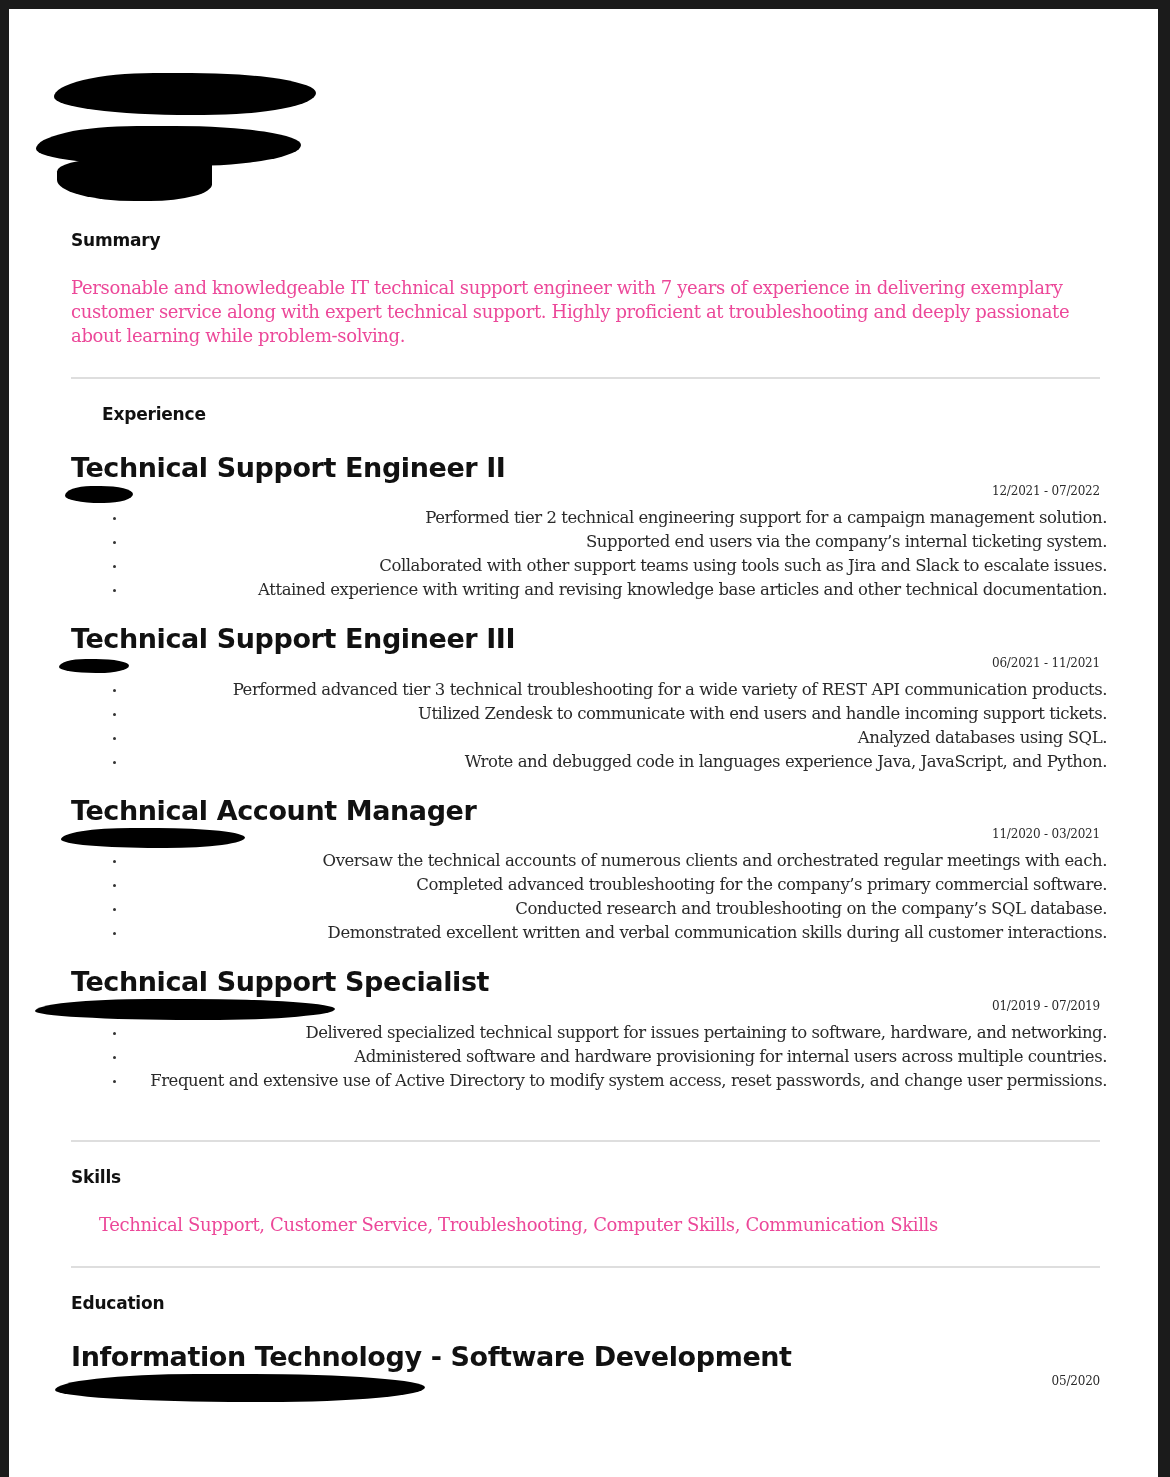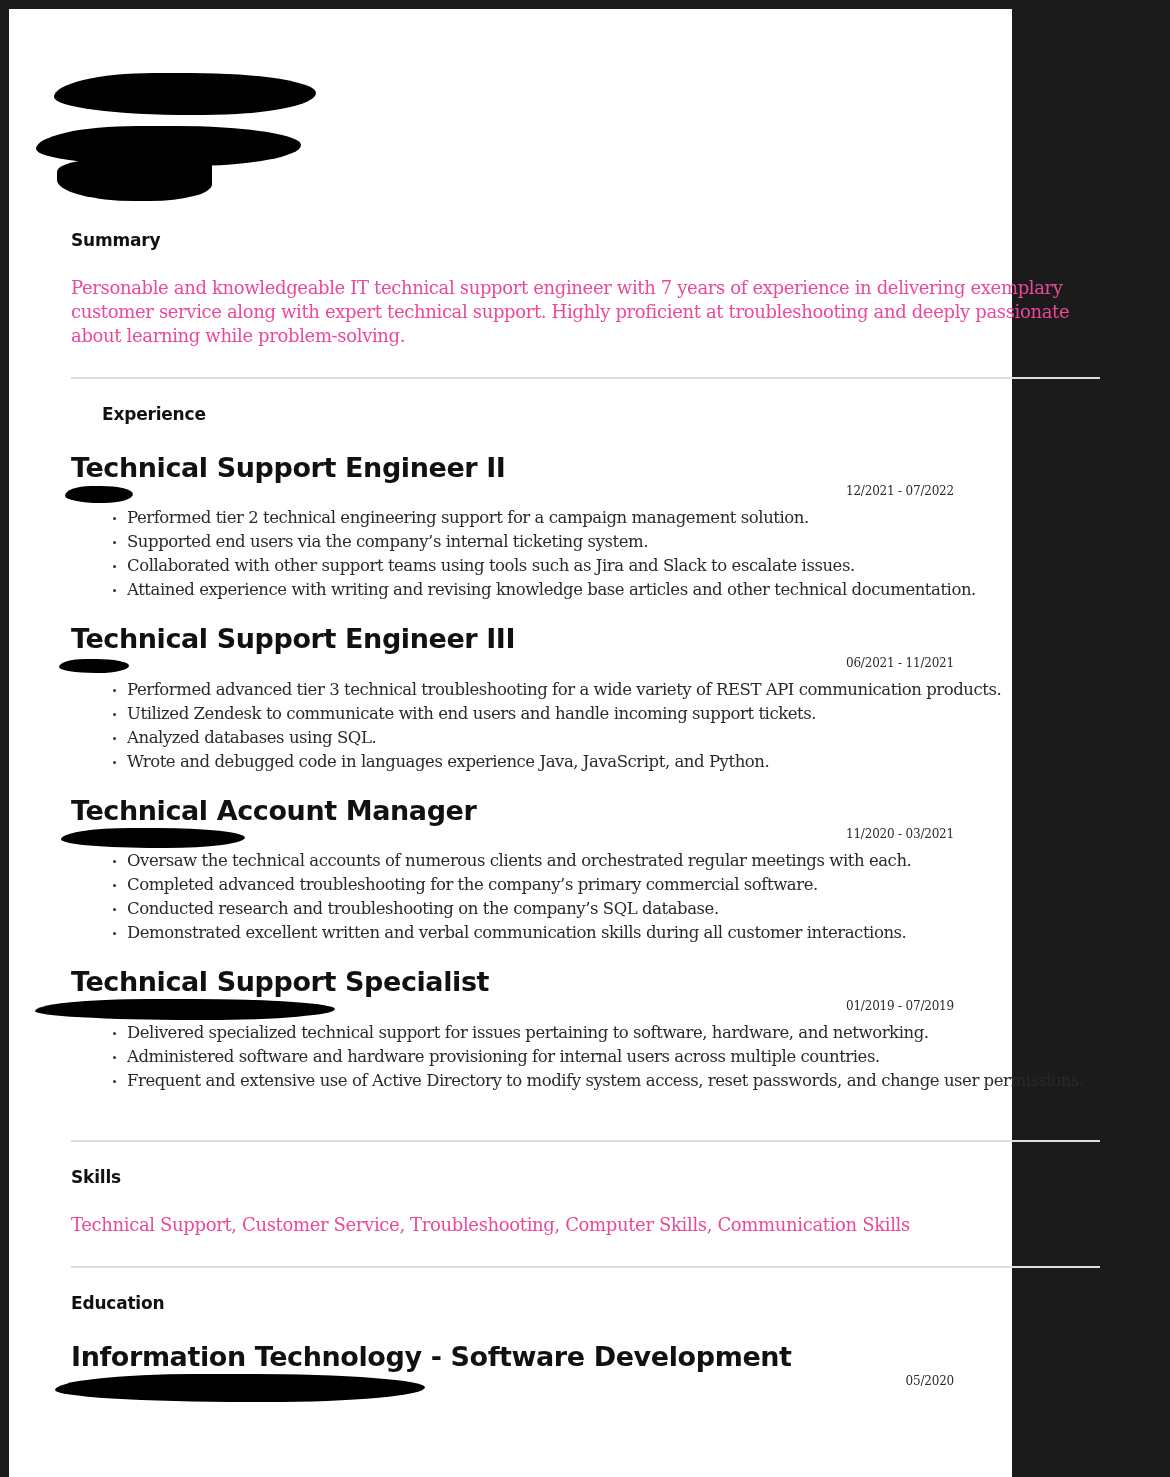--- a/index.html
+++ b/index.html
@@ -5,21 +5,21 @@
     html, body { margin: 0; padding: 0; }
     body {
       width: 1170px; height: 1477px;
       background: #1b1b1b;
       position: relative;
       overflow: hidden;
     }
     .page {
       position: absolute;
       left: 9px; top: 9px;
-      width: 1003px; height: 1468px;
+      width: 1149px; height: 1468px;
       background: #ffffff;
       color: #1e1e1e;
     }
     .redact {
       position: absolute;
       background: #000;
       border-radius: 40% 50% 45% 55% / 60% 50% 55% 45%;
     }
     .sec-h {
       position: absolute;
@@ -70,21 +70,21 @@
       margin: 0;
       padding: 0 0 0 56px;
       list-style: none;
       width: 980px;
       font-family: "DejaVu Serif", serif;
       font-size: 16.5px;
       line-height: 24px;
       color: #2a2a2a;
       letter-spacing: -0.45px;
     }
-    ul.bullets li { position: relative; }
+    ul.bullets li { position: relative; text-align: right; }
     ul.bullets li::before {
       content: "";
       position: absolute;
       left: -14px; top: 11px;
       width: 3px; height: 3px;
       border-radius: 50%;
       background: #333;
     }
   </style>
 </head>
@@ -138,21 +138,21 @@
   <div class="date" style="top:990px;">01/2019 - 07/2019</div>
   <ul class="bullets" style="top:1012px;">
     <li>Delivered specialized technical support for issues pertaining to software, hardware, and networking.</li>
     <li>Administered software and hardware provisioning for internal users across multiple countries.</li>
     <li>Frequent and extensive use of Active Directory to modify system access, reset passwords, and change user permissions.</li>
   </ul>
 
   <div class="divider" style="top:1131px;"></div>
 
   <div class="sec-h" style="top:1158px;">Skills</div>
-  <div class="body-text" style="top:1204px;">Technical Support, Customer Service, Troubleshooting, Computer Skills, Communication Skills</div>
+  <div class="body-text" style="top:1204px;margin-left:28px;">Technical Support, Customer Service, Troubleshooting, Computer Skills, Communication Skills</div>
 
   <div class="divider" style="top:1257px;"></div>
 
   <div class="sec-h" style="top:1284px;">Education</div>
   <div class="job-title" style="top:1332px;">Information Technology - Software Development</div>
   <div class="redact" style="left:46px; top:1365px; width:370px; height:28px;"></div>
   <div class="date" style="top:1365px;">05/2020</div>
 
 </div>
 

